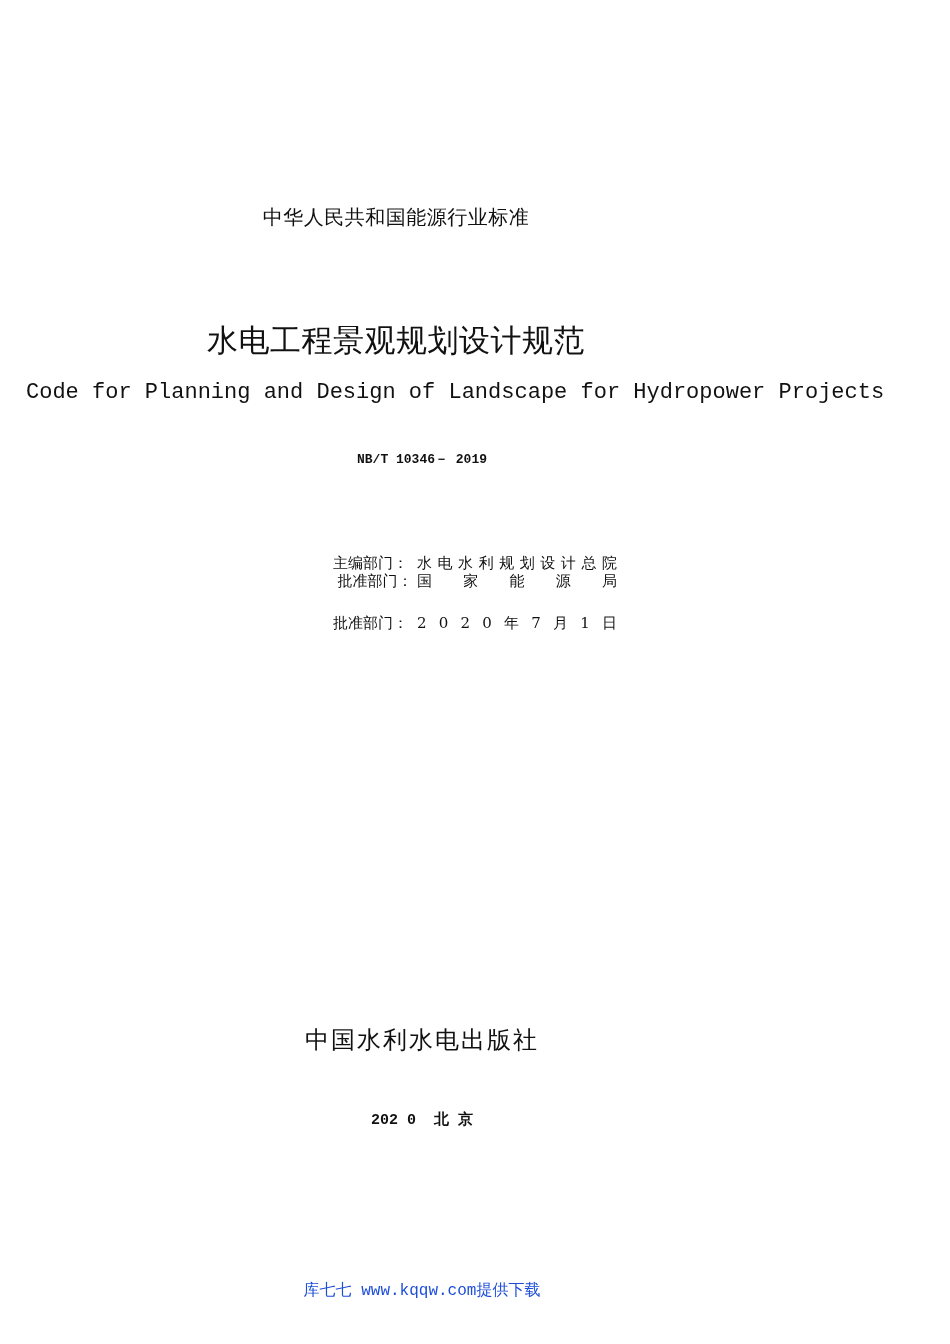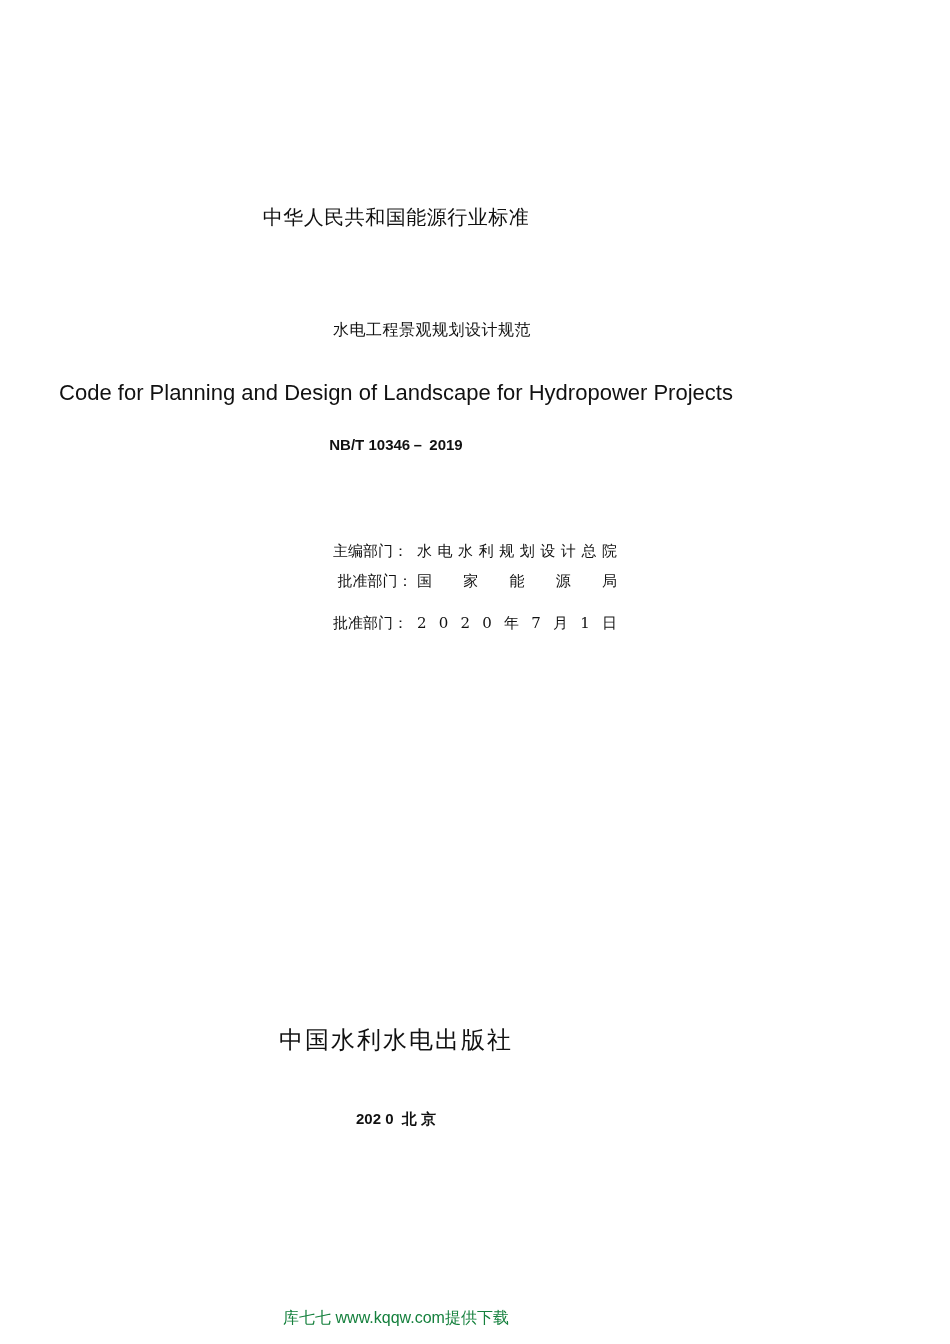--- a/index.html
+++ b/index.html
@@ -1,34 +1,34 @@
 <!DOCTYPE html>
 <html><head>
 <meta charset="utf-8">
 <style>
   html, body { margin: 0; padding: 0; background: #ffffff; }
   body { width: 950px; height: 1344px; position: relative; overflow: hidden; color: #111; }
   .abs { position: absolute; left: 0; width: 792px; text-align: center; white-space: nowrap; }
   .sans { font-family: "DejaVu Sans", "Liberation Sans", sans-serif; }
-  .serif { font-family: Liberation Sans, sans-serif; }
+  .serif { font-family: Liberation Mono, monospace; padding-left: 26px; }
   #std-header { top: 204px; font-size: 20px; letter-spacing: 0.5px; }
-  #title-cn { top: 320px; font-size: 16px; letter-spacing: 0.5px; margin-left: 36px; }
+  #title-cn { top: 320px; font-size: 31px; letter-spacing: 0.5px; }
   #title-en { top: 380px; font-size: 22px; }
-  #std-no { top: 436px; font-size: 15px; font-weight: bold; }
+  #std-no { top: 450px; font-size: 13px; font-weight: bold; }
   .info { position: absolute; left: 333px; font-size: 15px; white-space: nowrap; font-family: "DejaVu Serif", "Liberation Serif", serif; }
   .info .label { display: inline-block; width: 84px; }
   .info .val { display: inline-block; width: 200px; }
-  #row1 { top: 542px; }
+  #row1 { top: 554px; }
   #row2 { top: 572px; text-align: center; }
   #row3 { top: 614px; }
   .spread { display: flex; justify-content: space-between; width: 200px; }
   .info .val.spread { display: inline-flex; }
   #publisher { top: 1024px; font-size: 24px; letter-spacing: 2px; }
   #pub-year-city { top: 1110px; font-size: 15px; font-weight: bold; text-align: center; }
-  #watermark { top: 1308px; font-size: 16px; color: #15803d; }
+  #watermark { top: 1280px; font-size: 16px; color: #1d4ed8; }
 </style>
 </head>
 <body>
 
 <div class="abs sans" id="std-header">中华人民共和国能源行业标准</div>
 
 <div class="abs sans" id="title-cn">水电工程景观规划设计规范</div>
 
 <div class="abs serif" id="title-en">Code for Planning and Design of Landscape for Hydropower Projects</div>
 

